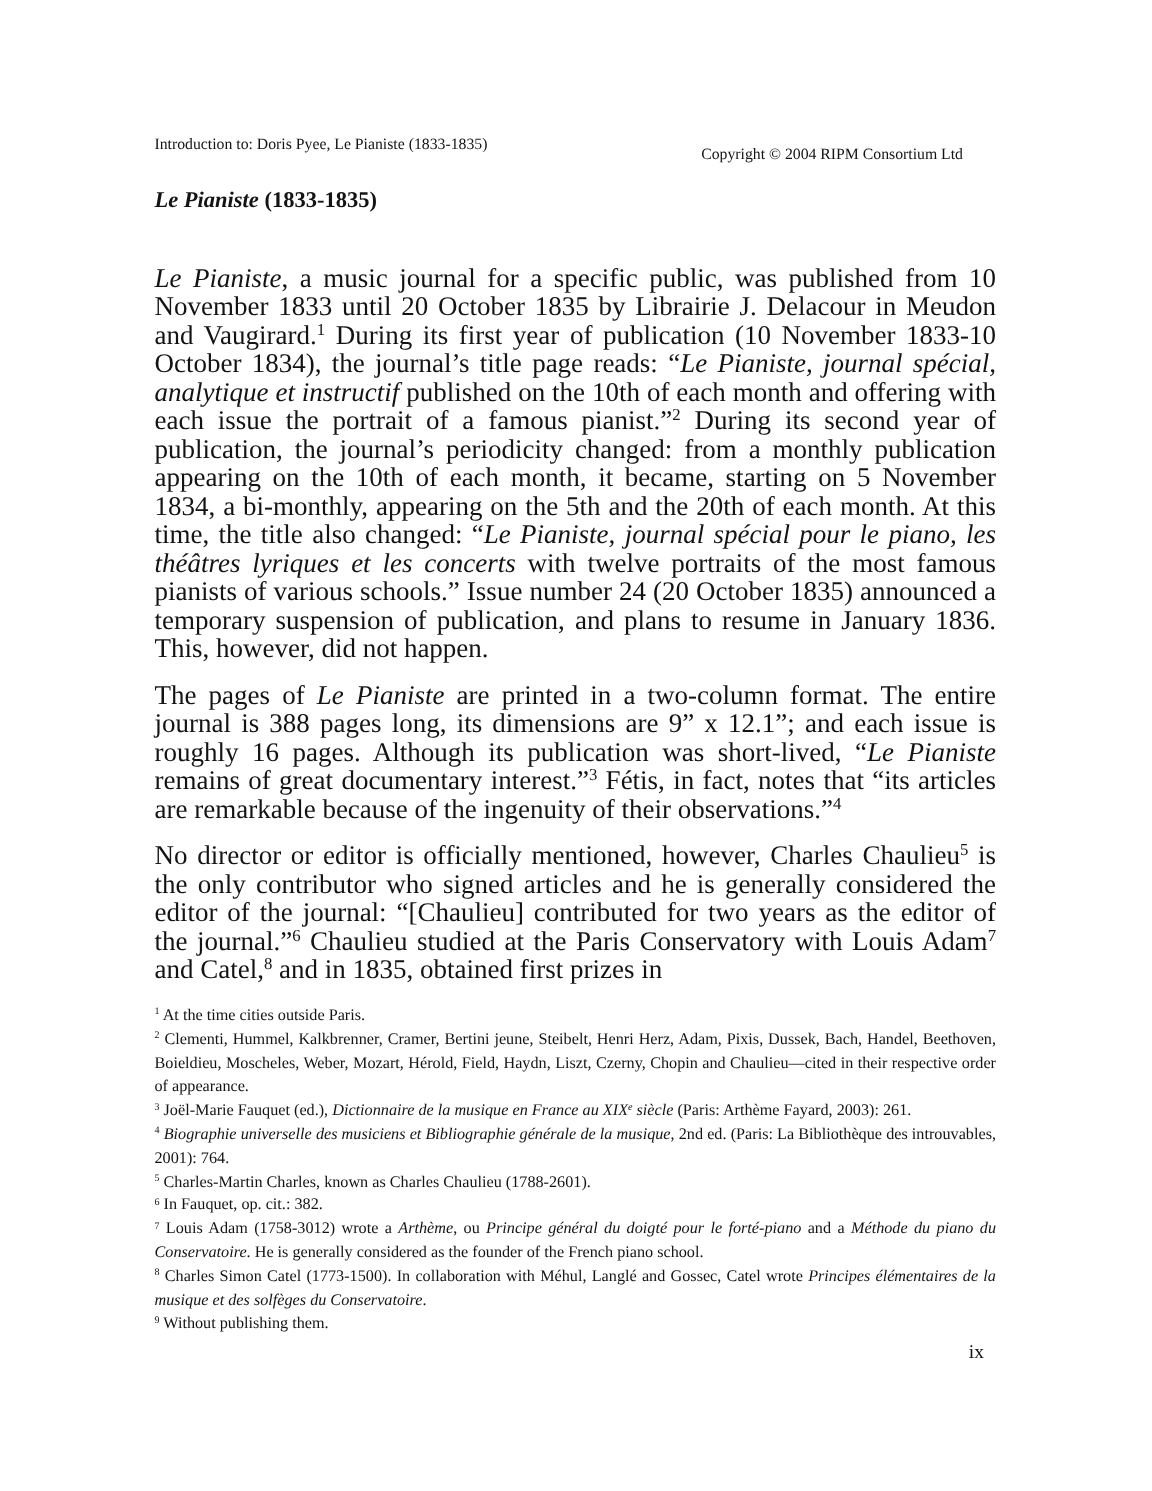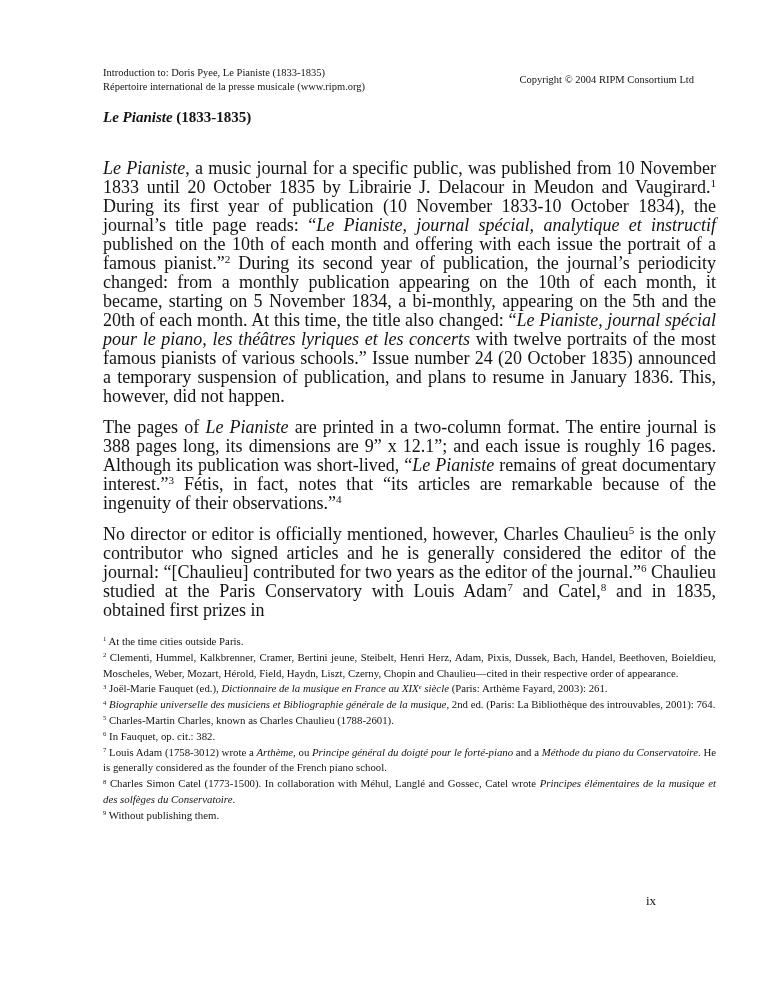--- a/index.html
+++ b/index.html
@@ -5,21 +5,21 @@
   html, body { margin: 0; padding: 0; }
   body {
     width: 768px; height: 994px;
     background: #ffffff;
     font-family: "Liberation Serif", serif;
     color: #131313;
     overflow: hidden;
     position: relative;
   }
   .page { position: absolute; inset: 0; background: #fff; }
-  .content { padding: 66px 52px 0 103px; }
+  .content { padding: 66px 104px 0 103px; margin-top: 24px; }
 
   .header {
     display: flex;
     justify-content: space-between;
     align-items: flex-start;
     font-size: 10.5px;
     line-height: 14px;
   }
   .header-left div { white-space: nowrap; }
   .header-right {
@@ -74,21 +74,20 @@
 </style>
 </head>
 <body>
 
 <div class="page">
   <div class="content">
 
     <div class="header">
       <div class="header-left">
         <div>Introduction to: Doris Pyee, Le Pianiste (1833-1835)</div>
-        <div>Répertoire international de la presse musicale (www.ripm.org)</div>
       </div>
       <div class="header-right">Copyright © 2004 RIPM Consortium Ltd</div>
     </div>
 
     <h1 class="title"><span class="it bd">Le Pianiste</span><span class="bd"> (1833-1835)</span></h1>
 
     <p class="body-para first"><span class="it">Le Pianiste</span><span>, a music journal for a specific public, was published from 10 November 1833 until 20 October 1835 by Librairie J. Delacour in Meudon and Vaugirard.</span><sup>1</sup><span> During its first year of publication (10 November 1833-10 October 1834), the journal’s title page reads: “</span><span class="it">Le Pianiste, journal spécial, analytique et instructif</span><span> published on the 10th of each month and offering with each issue the portrait of a famous pianist.”</span><sup>2</sup><span> During its second year of publication, the journal’s periodicity changed: from a monthly publication appearing on the 10th of each month, it became, starting on 5 November 1834, a bi-monthly, appearing on the 5th and the 20th of each month. At this time, the title also changed: “</span><span class="it">Le Pianiste, journal spécial pour le piano, les théâtres lyriques et les concerts</span><span> with twelve portraits of the most famous pianists of various schools.” Issue number 24 (20 October 1835) announced a temporary suspension of publication, and plans to resume in January 1836. This, however, did not happen.</span></p>
     <p class="body-para"><span>The pages of </span><span class="it">Le Pianiste</span><span> are printed in a two-column format. The entire journal is 388 pages long, its dimensions are 9” x 12.1”; and each issue is roughly 16 pages. Although its publication was short-lived, “</span><span class="it">Le Pianiste</span><span> remains of great documentary interest.”</span><sup>3</sup><span> Fétis, in fact, notes that “its articles are remarkable because of the ingenuity of their observations.”</span><sup>4</sup></p>
     <p class="body-para"><span>No director or editor is officially mentioned, however, Charles Chaulieu</span><sup>5</sup><span> is the only contributor who signed articles and he is generally considered the editor of the journal: “[Chaulieu] contributed for two years as the editor of the journal.”</span><sup>6</sup><span> Chaulieu studied at the Paris Conservatory with Louis Adam</span><sup>7</sup><span> and Catel,</span><sup>8</sup><span> and in 1835, obtained first prizes in</span></p>
 

